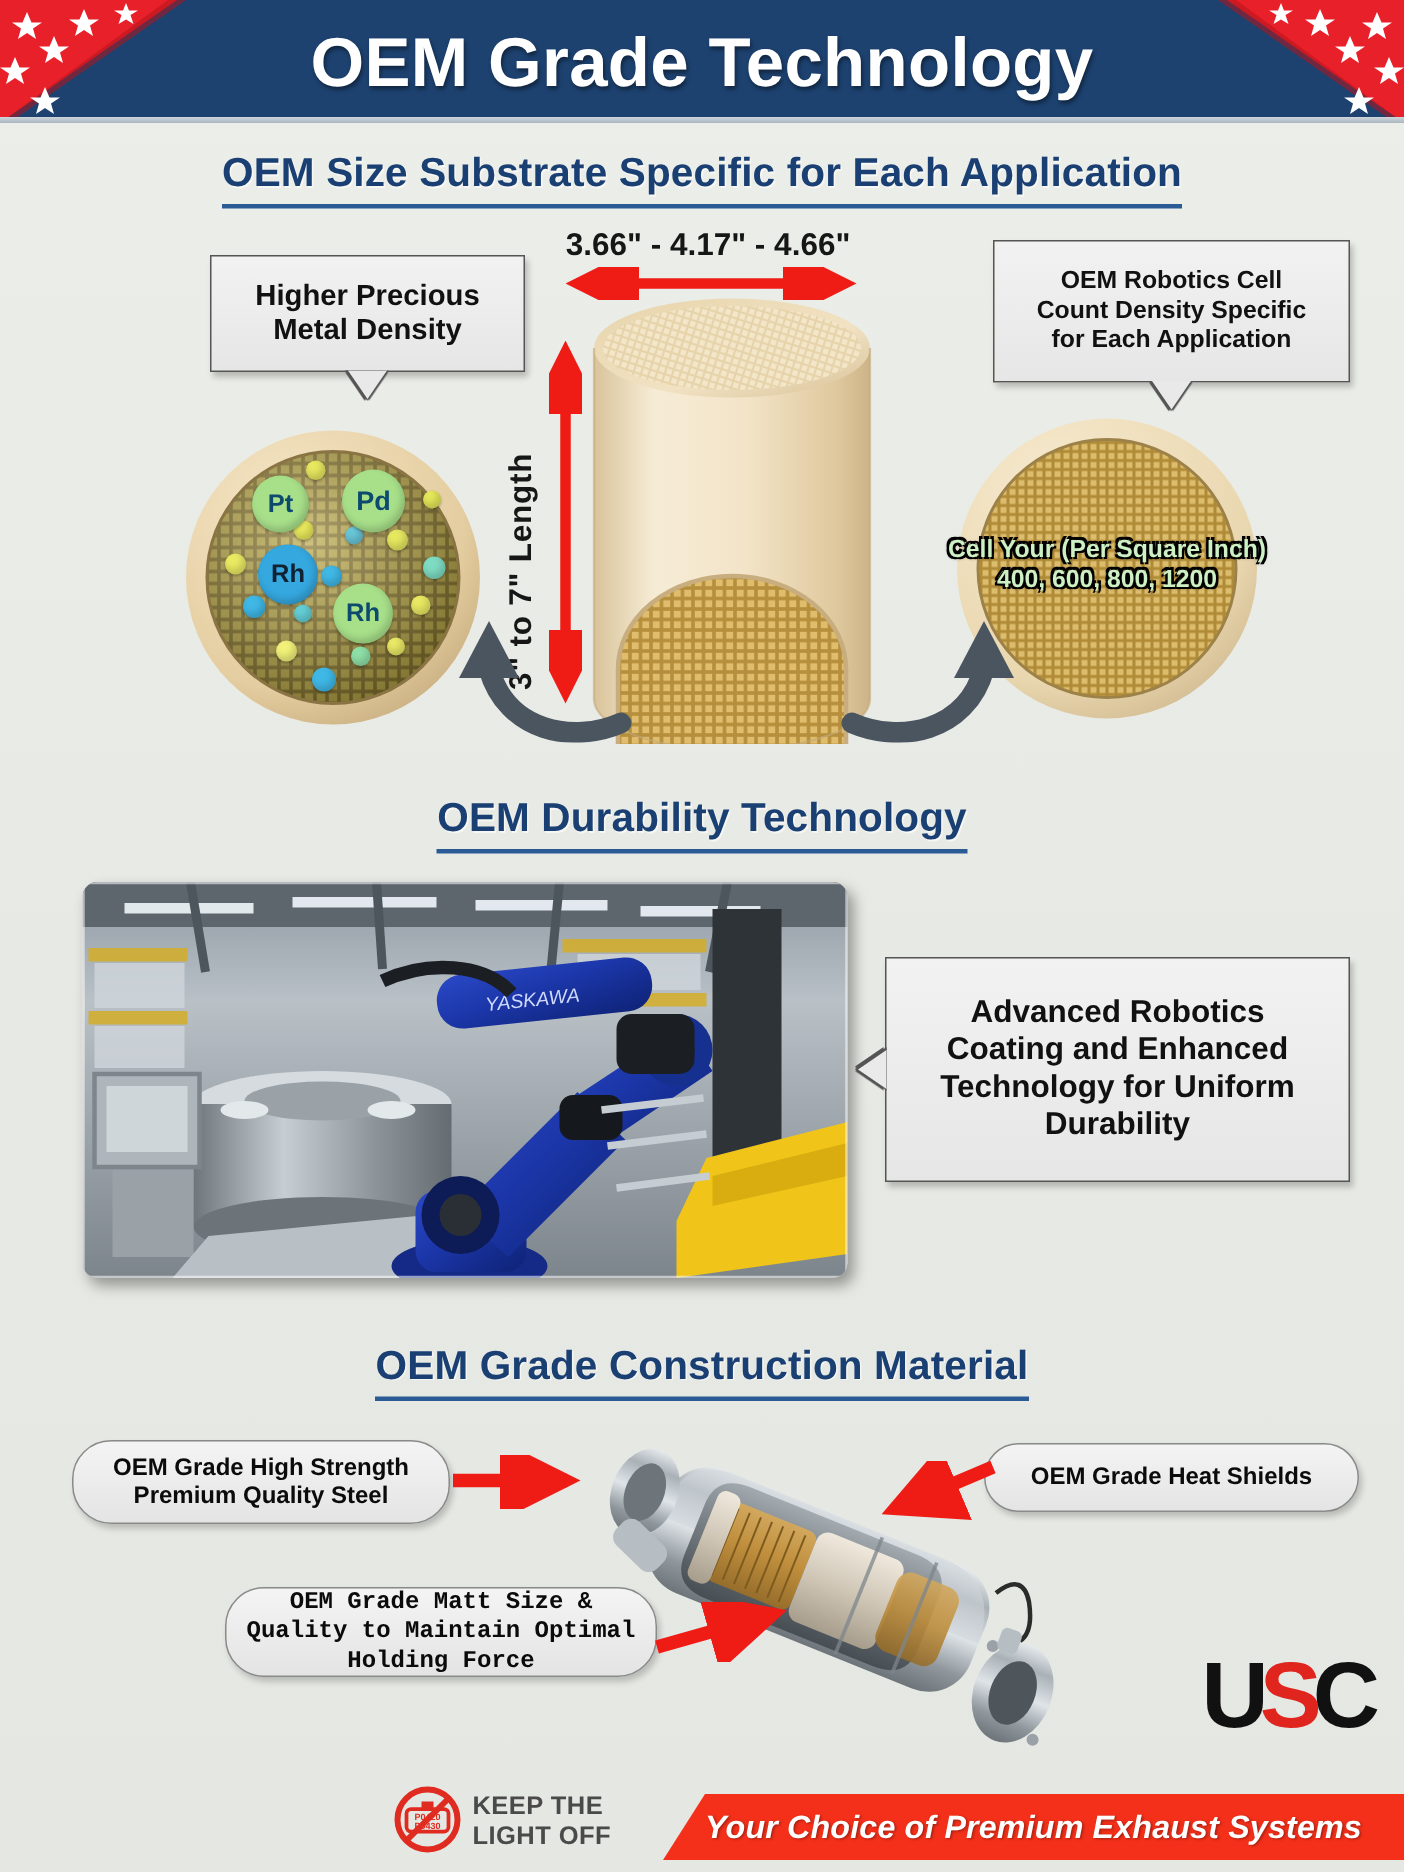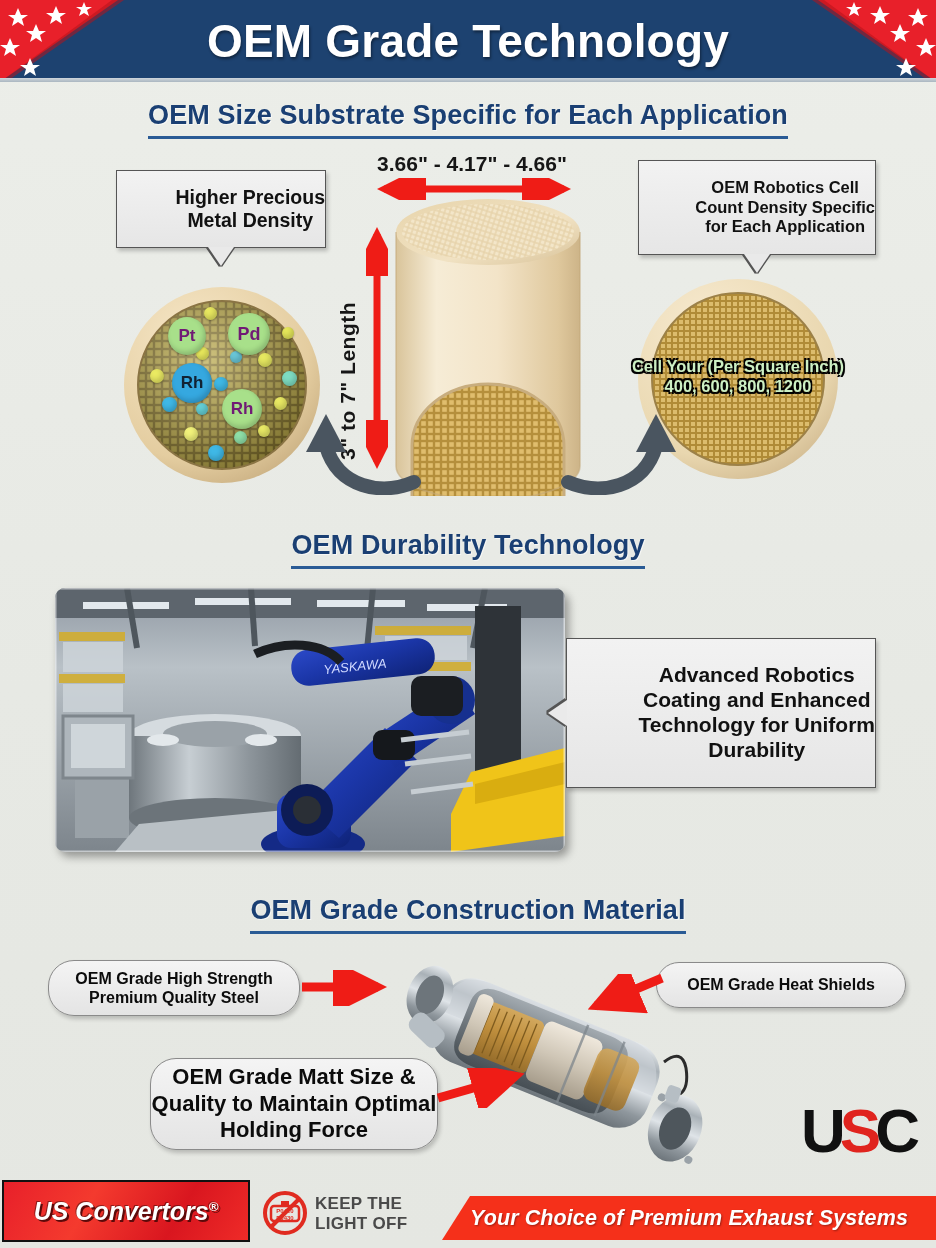--- a/index.html
+++ b/index.html
@@ -45,23 +45,24 @@
   .sec-head .ul { display: inline-block; padding-bottom: 5px;
     border-bottom: 3px solid #2a5b95; }
 
   
   .callout {
     position: absolute;
     background: linear-gradient(180deg,#f2f2f2,#e6e6e6);
     border: 1.5px solid #555;
     color: #111; font-weight: bold;
     text-align: center;
-    display: flex; align-items: center; justify-content: flex-end;
+    display: flex; align-items: center; justify-content: center;
     box-shadow: 2px 3px 4px rgba(0,0,0,.22);
     line-height: 1.18;
+    margin-left: 24px;
   }
   .callout .tail {
     position: absolute; width: 0; height: 0;
   }
   .tail-down {
     bottom: -19px; left: 50%; margin-left: -13px;
     border-left: 13px solid transparent;
     border-right: 13px solid transparent;
     border-top: 19px solid #e9e9e9;
     filter: drop-shadow(0 1.5px 0 #555) drop-shadow(-1.5px 0 0 #555) drop-shadow(1.5px 0 0 #555);
@@ -105,21 +106,21 @@
     text-shadow:
       -1.6px -1.6px 0 #000, 1.6px -1.6px 0 #000,
       -1.6px  1.6px 0 #000, 1.6px  1.6px 0 #000,
       0 0 3px #000;
   }
 
   
   .bubble {
     position: absolute; border-radius: 50%;
     display: flex; align-items: center; justify-content: center;
-    font-weight: bold; color: #701a75;
+    font-weight: bold; color: #0c4a6e;
     box-shadow: inset -2px -3px 5px rgba(0,0,0,.18), 0 1px 2px rgba(0,0,0,.3);
   }
 
   
   .photo {
     position: absolute; overflow: hidden;
     border-radius: 10px;
     box-shadow: 4px 5px 9px rgba(0,0,0,.35);
   }
 
@@ -557,39 +558,36 @@
   </div>
   <svg style="position:absolute; left:582px; top:974px;" width="86" height="44">
     <defs>
       <marker id="la2" markerWidth="6" markerHeight="6" refX="5" refY="3" orient="auto">
         <polygon points="0,0 6,3 0,6" fill="#ef1c16"></polygon>
       </marker>
     </defs>
     <line x1="80" y1="4" x2="14" y2="32" stroke="#ef1c16" stroke-width="9" marker-end="url(#la2)"></line>
   </svg>
 
-  <div class="pill" style="left:150px; top:1058px; width:288px; height:92px; font-size:22px;">
+  <div class="pill" style="left:150px; top:1058px; width:288px; height:60px; font-size:16px;font-family:Liberation Mono, monospace;">
     <div>
       <div>OEM Grade Matt Size &amp;</div>
       <div>Quality to Maintain Optimal</div>
       <div>Holding Force</div>
     </div>
   </div>
   <svg style="position:absolute; left:436px; top:1068px;" width="100" height="40">
     <line x1="2" y1="30" x2="80" y2="8" stroke="#ef1c16" stroke-width="9" marker-end="url(#ra2)"></line>
   </svg>
 
   <div class="usc-logo">
     <span class="u">U</span><span class="s">S</span><span class="c">C</span>
   </div>
 
   <div class="footer-strip">
-    <div class="usconv">
-      <span><span>US Convertors</span><sup>®</sup></span>
-    </div>
 
     <div class="keeplight">
       <svg width="46" height="46" viewBox="0 0 46 46">
         <circle cx="23" cy="23" r="20" fill="none" stroke="#e02b20" stroke-width="4"></circle>
         <rect x="9" y="16" width="28" height="15" rx="3" fill="none" stroke="#e02b20" stroke-width="2.5"></rect>
         <rect x="19" y="11" width="8" height="5" fill="#e02b20"></rect>
         <text x="23" y="23" font-family="Liberation Sans" font-size="6" font-weight="bold" fill="#e02b20" text-anchor="middle">P0420</text>
         <text x="23" y="29.5" font-family="Liberation Sans" font-size="6" font-weight="bold" fill="#e02b20" text-anchor="middle">P0430</text>
         <line x1="8" y1="38" x2="38" y2="8" stroke="#e02b20" stroke-width="4"></line>
       </svg>

